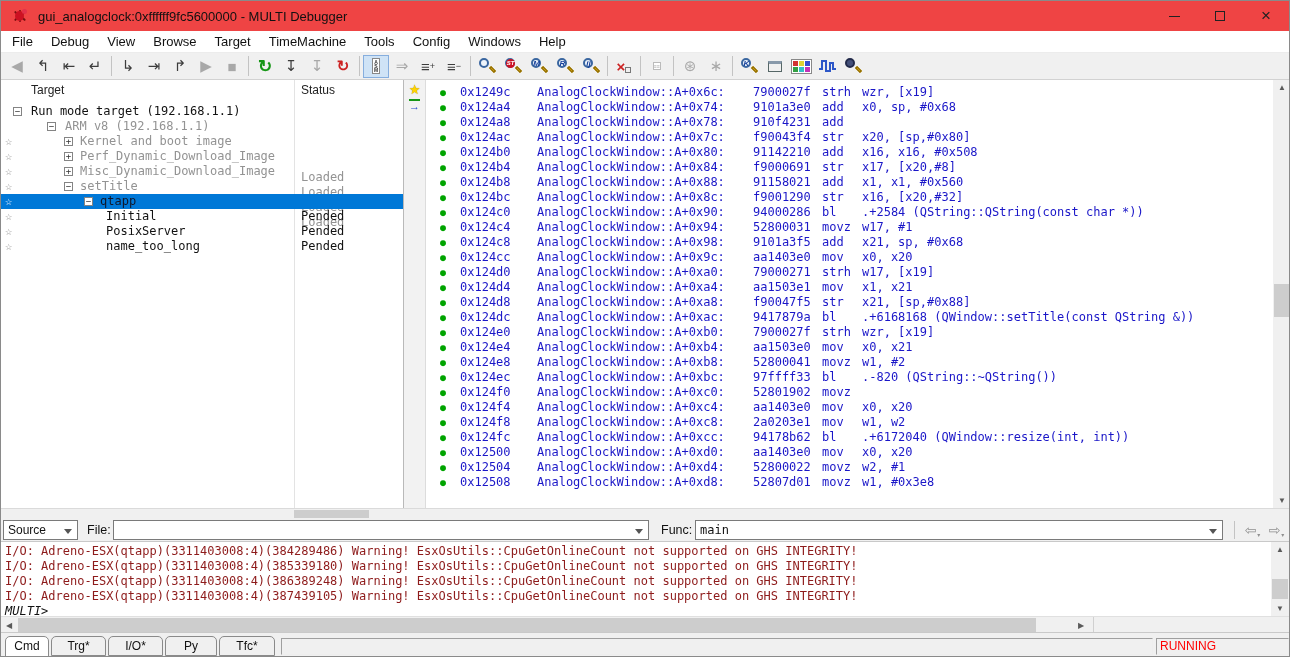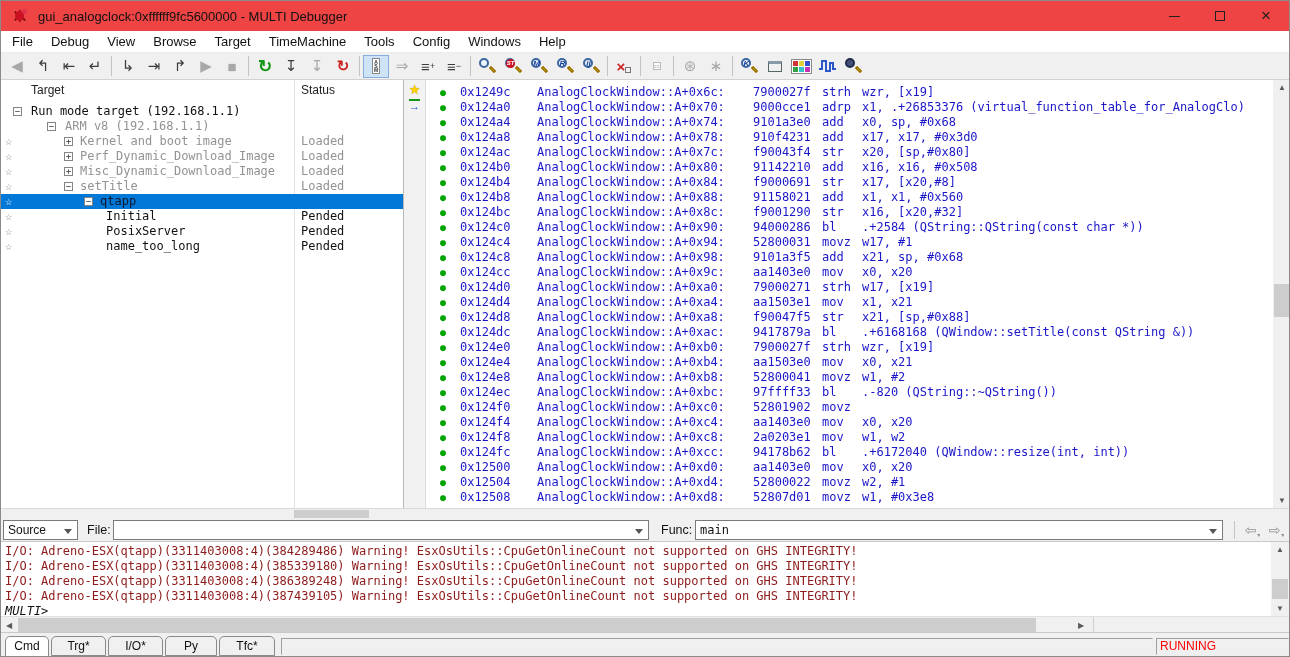--- a/index.html
+++ b/index.html
@@ -59,21 +59,21 @@
   .trow.sel { background:#0078d7; color:#0f172a; }
   .trow .star { position:absolute; left:4px; top:0; width:16px; font-size:12px; color:#9a9a9a; }
   .trow .star::before { content:"☆"; }
   .trow.sel .star { color:#e8f1ff; }
   .exp { position:absolute; top:3px; width:9px; height:9px; border:1px solid #848484; background:#fff; color:#333; font-size:9px; line-height:7px; text-align:center; }
   .exp.minus::before { content:"−"; }
   .exp.plus::before { content:"+"; }
   .tlabel { position:absolute; top:0; white-space:pre; }
   .tstatus { position:absolute; left:300px; top:0; white-space:pre; }
   .trow.pended .tstatus { color:#111; }
-  .trow.gray .tstatus { color:#939393; }
+  .trow.gray .tstatus { color:#939393;margin-top:36px; }
   
   #asm-gutter { width:22px; background:#f2f2f2; border-right:1px solid #dcdcdc; display:flex; flex-direction:column; align-items:center; padding-top:3px; }
   .goldstar { font-size:13px; color:#ffd400; text-shadow:0 0 1px #8a6d00; line-height:14px; }
   .pcicon { margin-top:2px; font-size:11px; font-weight:bold; color:#2244cc; border-top:2px solid #169616; line-height:10px; }
   
   #disasm { position:relative; flex:1; background:#fff; overflow:hidden; padding-top:5px; }
   .drow { height:15px; display:flex; font-family:"DejaVu Sans Mono", monospace; font-size:12px; line-height:15px; color:#1a16c8; white-space:pre; }
   .ddot { width:34px; text-align:center; color:#00a400; font-size:10px; line-height:15px; }
   .ddot::before { content:"●"; }
   .daddr { width:77px; }
@@ -348,45 +348,36 @@
 
       <div class="drow">
         <span class="ddot"></span>
         <span class="daddr">0x1249c</span>
         <span class="dlabel">AnalogClockWindow::A+0x6c:</span>
         <span class="dop">7900027f</span>
         <span class="dmn">strh</span>
         <span class="dops">wzr, [x19]</span>
       </div>
 
-      <div class="drow">
-        <span class="ddot"></span>
-        <span class="daddr">0x124a0</span>
-        <span class="dlabel">AnalogClockWindow::A+0x70:</span>
-        <span class="dop">9000cce1</span>
-        <span class="dmn">adrp</span>
-        <span class="dops">x1, .+26853376 (virtual_function_table_for_AnalogClo)</span>
-      </div>
 
       <div class="drow">
         <span class="ddot"></span>
         <span class="daddr">0x124a4</span>
         <span class="dlabel">AnalogClockWindow::A+0x74:</span>
         <span class="dop">9101a3e0</span>
         <span class="dmn">add</span>
         <span class="dops">x0, sp, #0x68</span>
       </div>
 
       <div class="drow">
         <span class="ddot"></span>
         <span class="daddr">0x124a8</span>
         <span class="dlabel">AnalogClockWindow::A+0x78:</span>
         <span class="dop">910f4231</span>
         <span class="dmn">add</span>
-        <span class="dops">x17, x17, #0x3d0</span>
       </div>
 
       <div class="drow">
         <span class="ddot"></span>
         <span class="daddr">0x124ac</span>
         <span class="dlabel">AnalogClockWindow::A+0x7c:</span>
         <span class="dop">f90043f4</span>
         <span class="dmn">str</span>
         <span class="dops">x20, [sp,#0x80]</span>
       </div>

